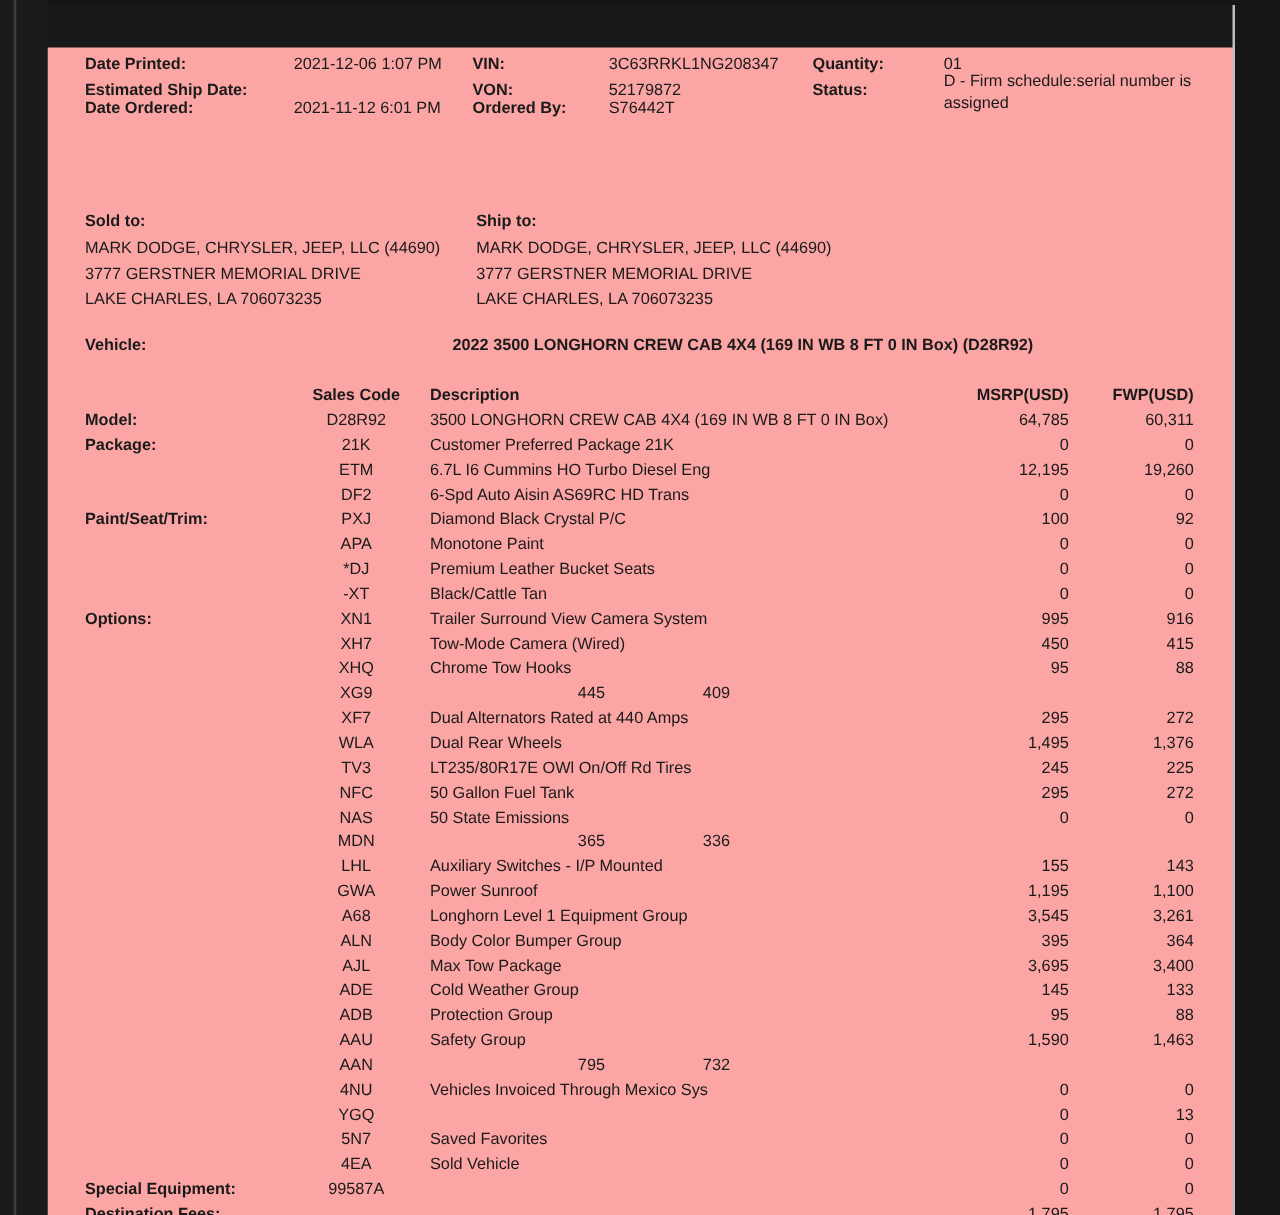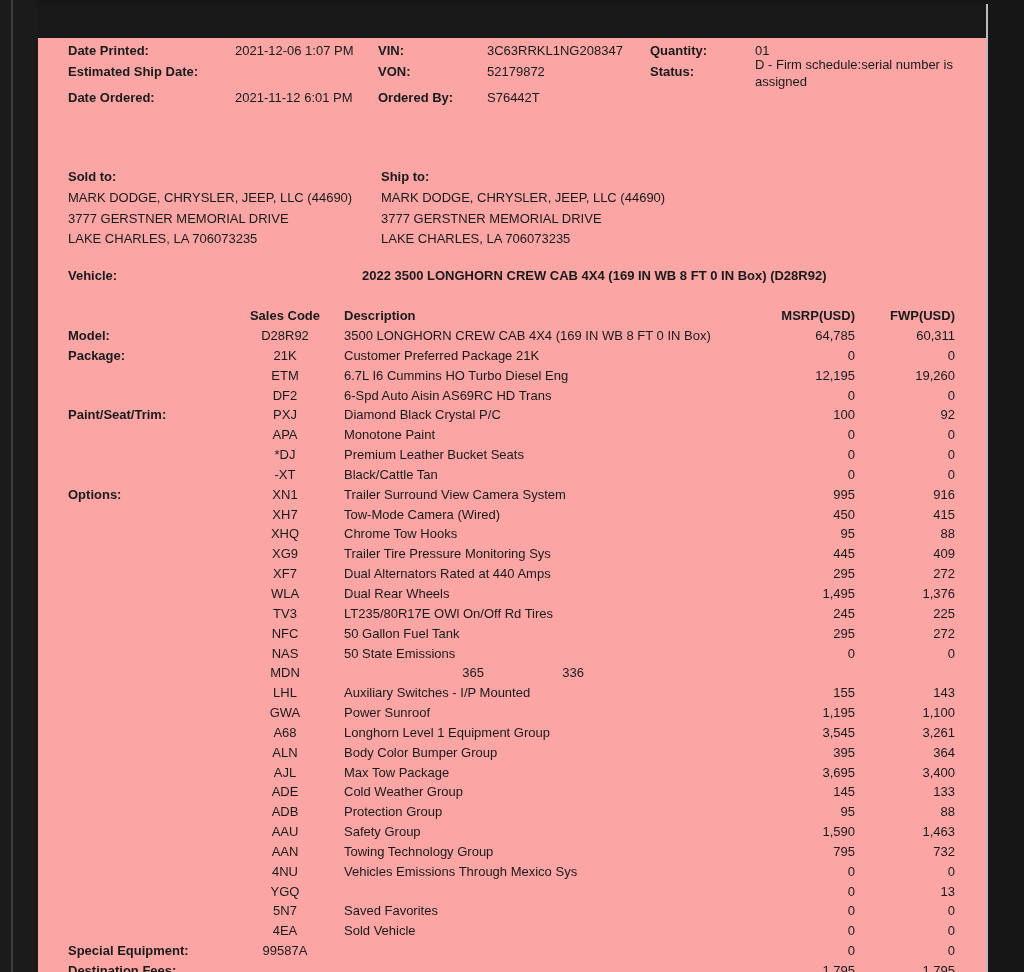--- a/index.html
+++ b/index.html
@@ -17,21 +17,21 @@
   .frame-top  { position:absolute; left:0; top:0; width:1024px; height:4px; background:#161616; z-index:4; }
   .frame-left { position:absolute; left:0; top:0; width:38px; height:972px; background:#1b1b1b; z-index:4; }
   .frame-seam { position:absolute; left:11px; top:0; width:2px; height:972px; background:#3e3e3e; z-index:5; }
   .frame-right{ position:absolute; right:0; top:0; width:36px; height:972px; background:#161616; z-index:4; }
   .page-edge  { position:absolute; left:986px; top:4px; width:2px; height:968px; background:#bdbdbd; z-index:5; }
 
   .cell { position:absolute; white-space:nowrap; }
   .b { font-weight:bold; }
 
   
-  .r1 { top:5px; }  .r2 { top:26px; }  .r3 { top:52px; }
+  .r1 { top:5px; }  .r2 { top:26px; }  .r3 { top:40px; }
   .cA { left:30px; }  .cB { left:197px; }
   .cC { left:340px; } .cD { left:449px; }
   .cE { left:612px; } .cF { left:717px; }
   .status-val { position:absolute; left:717px; top:19px; width:200px; white-space:normal; line-height:16.5px; }
 
   
   .party { position:absolute; top:129px; line-height:20.8px; }
   .party.sold { left:30px; }
   .party.ship { left:343px; }
 
@@ -184,21 +184,20 @@
         <span class="c-label"></span>
         <span class="c-code">XHQ</span>
         <span class="c-desc">Chrome Tow Hooks</span>
         <span class="c-msrp">95</span>
         <span class="c-fwp">88</span>
       </div>
 
       <div class="t-row">
         <span class="c-label"></span>
         <span class="c-code">XG9</span>
-        <span class="c-desc">Trailer Tire Pressure Monitoring Sys</span>
         <span class="c-msrp">445</span>
         <span class="c-fwp">409</span>
       </div>
 
       <div class="t-row">
         <span class="c-label"></span>
         <span class="c-code">XF7</span>
         <span class="c-desc">Dual Alternators Rated at 440 Amps</span>
         <span class="c-msrp">295</span>
         <span class="c-fwp">272</span>
@@ -303,29 +302,28 @@
         <span class="c-label"></span>
         <span class="c-code">AAU</span>
         <span class="c-desc">Safety Group</span>
         <span class="c-msrp">1,590</span>
         <span class="c-fwp">1,463</span>
       </div>
 
       <div class="t-row">
         <span class="c-label"></span>
         <span class="c-code">AAN</span>
-        <span class="c-desc">Towing Technology Group</span>
         <span class="c-msrp">795</span>
         <span class="c-fwp">732</span>
       </div>
 
       <div class="t-row">
         <span class="c-label"></span>
         <span class="c-code">4NU</span>
-        <span class="c-desc">Vehicles Emissions Through Mexico Sys</span>
+        <span class="c-desc">Vehicles Invoiced Through Mexico Sys</span>
         <span class="c-msrp">0</span>
         <span class="c-fwp">0</span>
       </div>
 
       <div class="t-row">
         <span class="c-label"></span>
         <span class="c-code">YGQ</span>
         <span class="c-desc"></span>
         <span class="c-msrp">0</span>
         <span class="c-fwp">13</span>

